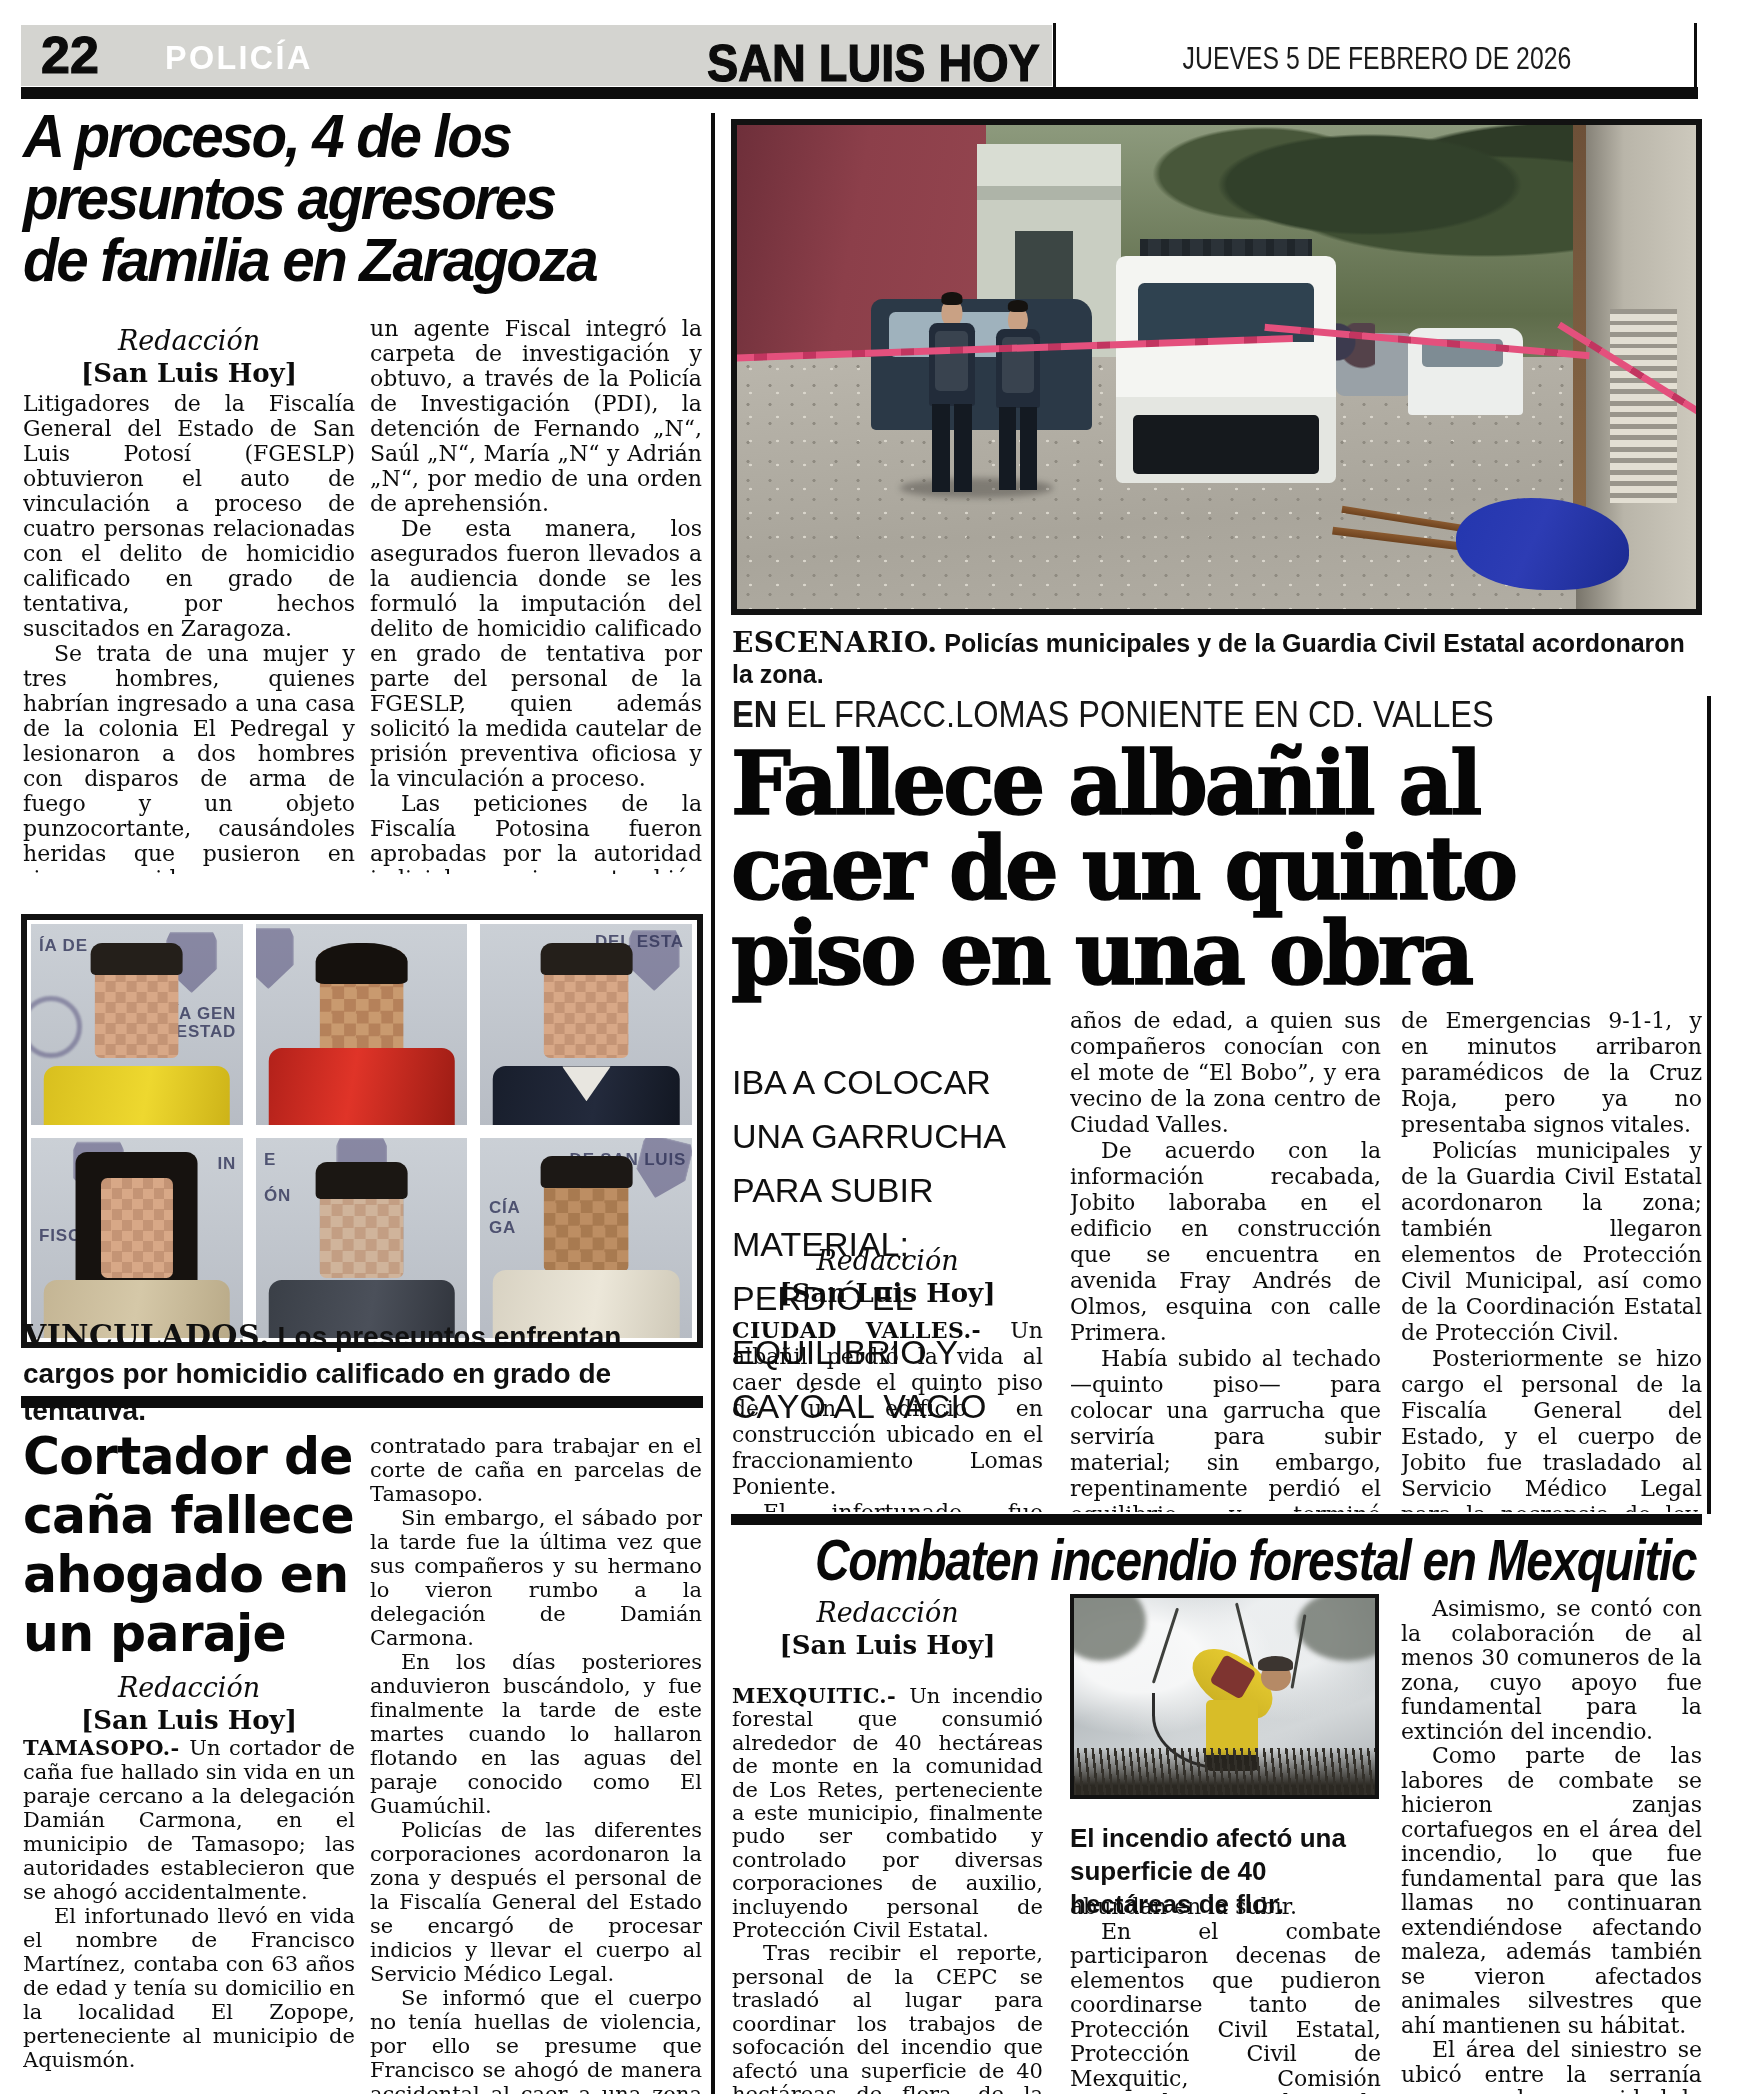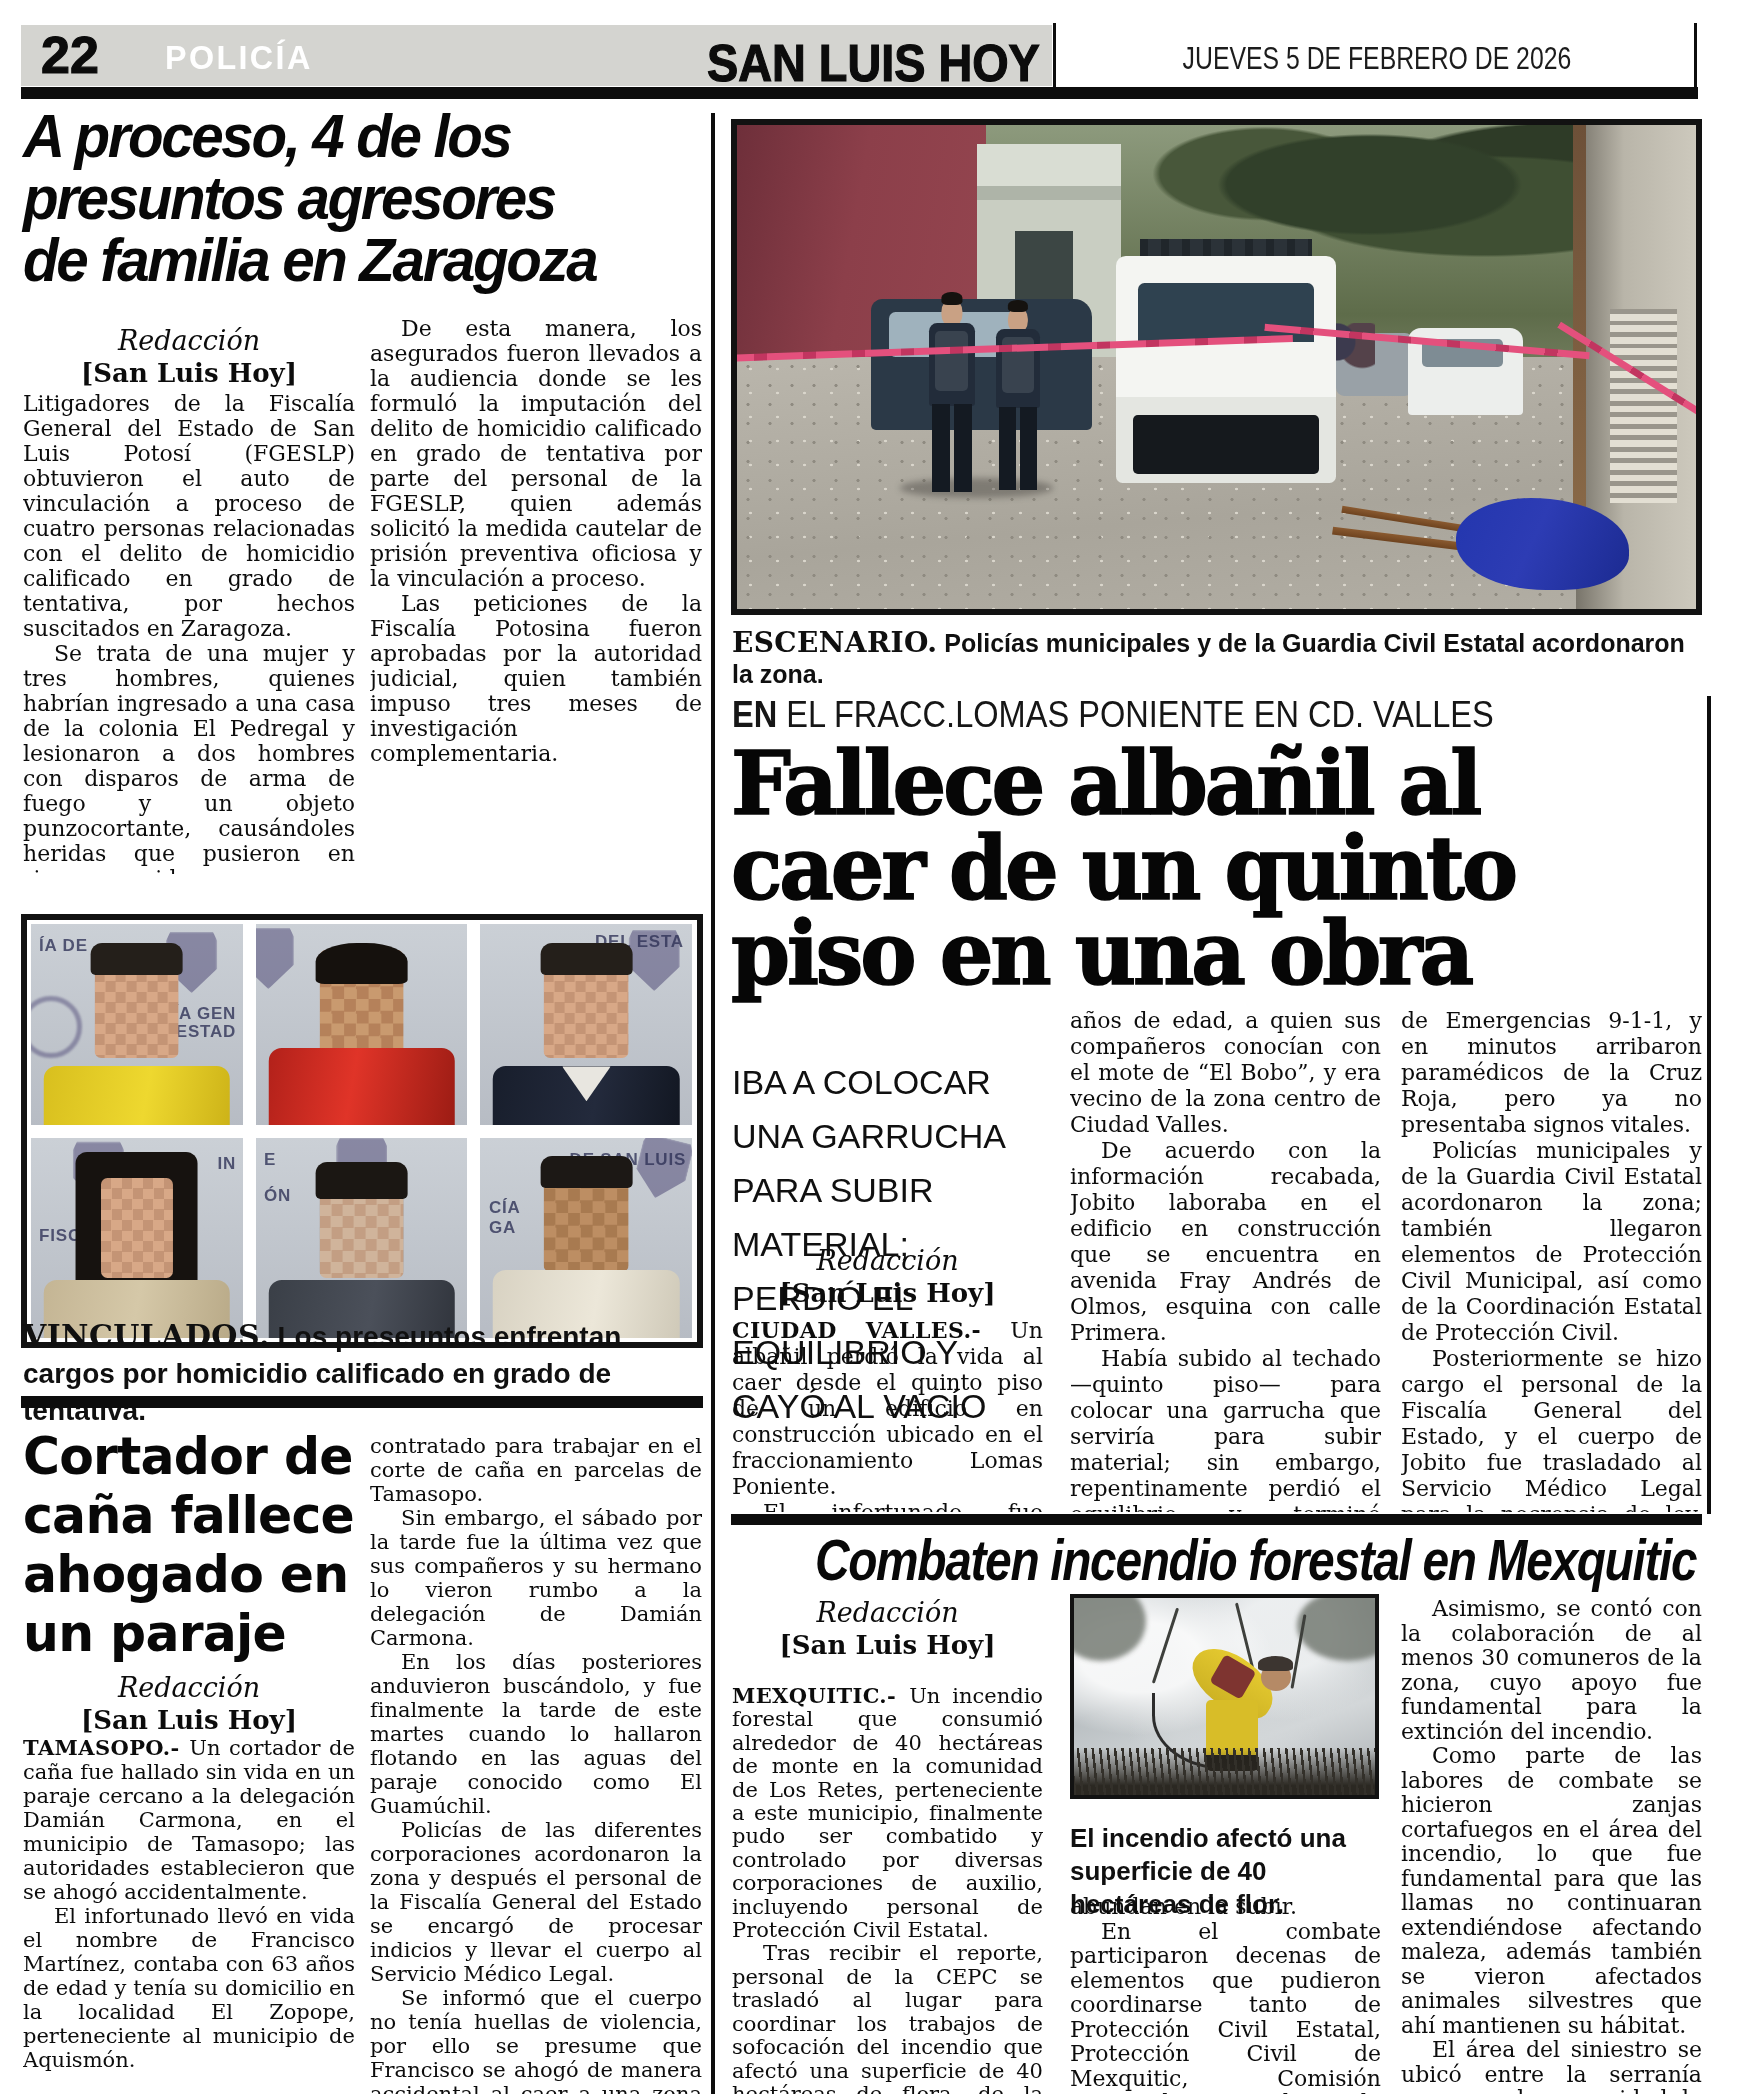--- a/index.html
+++ b/index.html
@@ -206,20 +206,21 @@
     <div class="abs byline" style="left:23px;top:324px;width:332px;">
       <div class="by-author">Redacción</div>
       <div class="by-org">[San Luis Hoy]</div>
     </div>
     <div class="abs bcol a1c" style="left:23px;top:391px;width:332px;height:483px;">
       <p class="noind"><span>Litigadores de la Fiscalía General del Estado de San Luis Potosí (FGESLP) obtuvieron el auto de vinculación a proceso de cuatro personas relacionadas con el delito de homicidio calificado en grado de tentativa, por hechos suscitados en Zaragoza.</span></p>
       <p class="ind"><span>Se trata de una mujer y tres hombres, quienes habrían ingresado a una casa de la colonia El Pedregal y lesionaron a dos hombres con disparos de arma de fuego y un objeto punzocortante, causándoles heridas que pusieron en riesgo sus vidas.</span></p>
       <p class="ind cont"><span>Tras el suceso, que se presentó el 19 de octubre de 2025,</span></p>
     </div>
     <div class="abs bcol a1c" style="left:370px;top:316px;width:332px;height:558px;">
+      <p><span>un agente Fiscal integró la carpeta de investigación y obtuvo, a través de la Policía de Investigación (PDI), la detención de Fernando „N“, Saúl „N“, María „N“ y Adrián „N“, por medio de una orden de aprehensión.</span></p>
       <p class="ind"><span>De esta manera, los asegurados fueron llevados a la audiencia donde se les formuló la imputación del delito de homicidio calificado en grado de tentativa por parte del personal de la FGESLP, quien además solicitó la medida cautelar de prisión preventiva oficiosa y la vinculación a proceso.</span></p>
       <p class="ind"><span>Las peticiones de la Fiscalía Potosina fueron aprobadas por la autoridad judicial, quien también impuso tres meses de investigación complementaria.</span></p>
     </div>
 
     <div class="photo" id="vinculados">
       <div class="mug">
         <div class="emb"></div>
         <div class="ring"></div>
         <span class="wm w1">ÍA DE</span>
         <span class="wm w2">ALÍA GEN</span>

